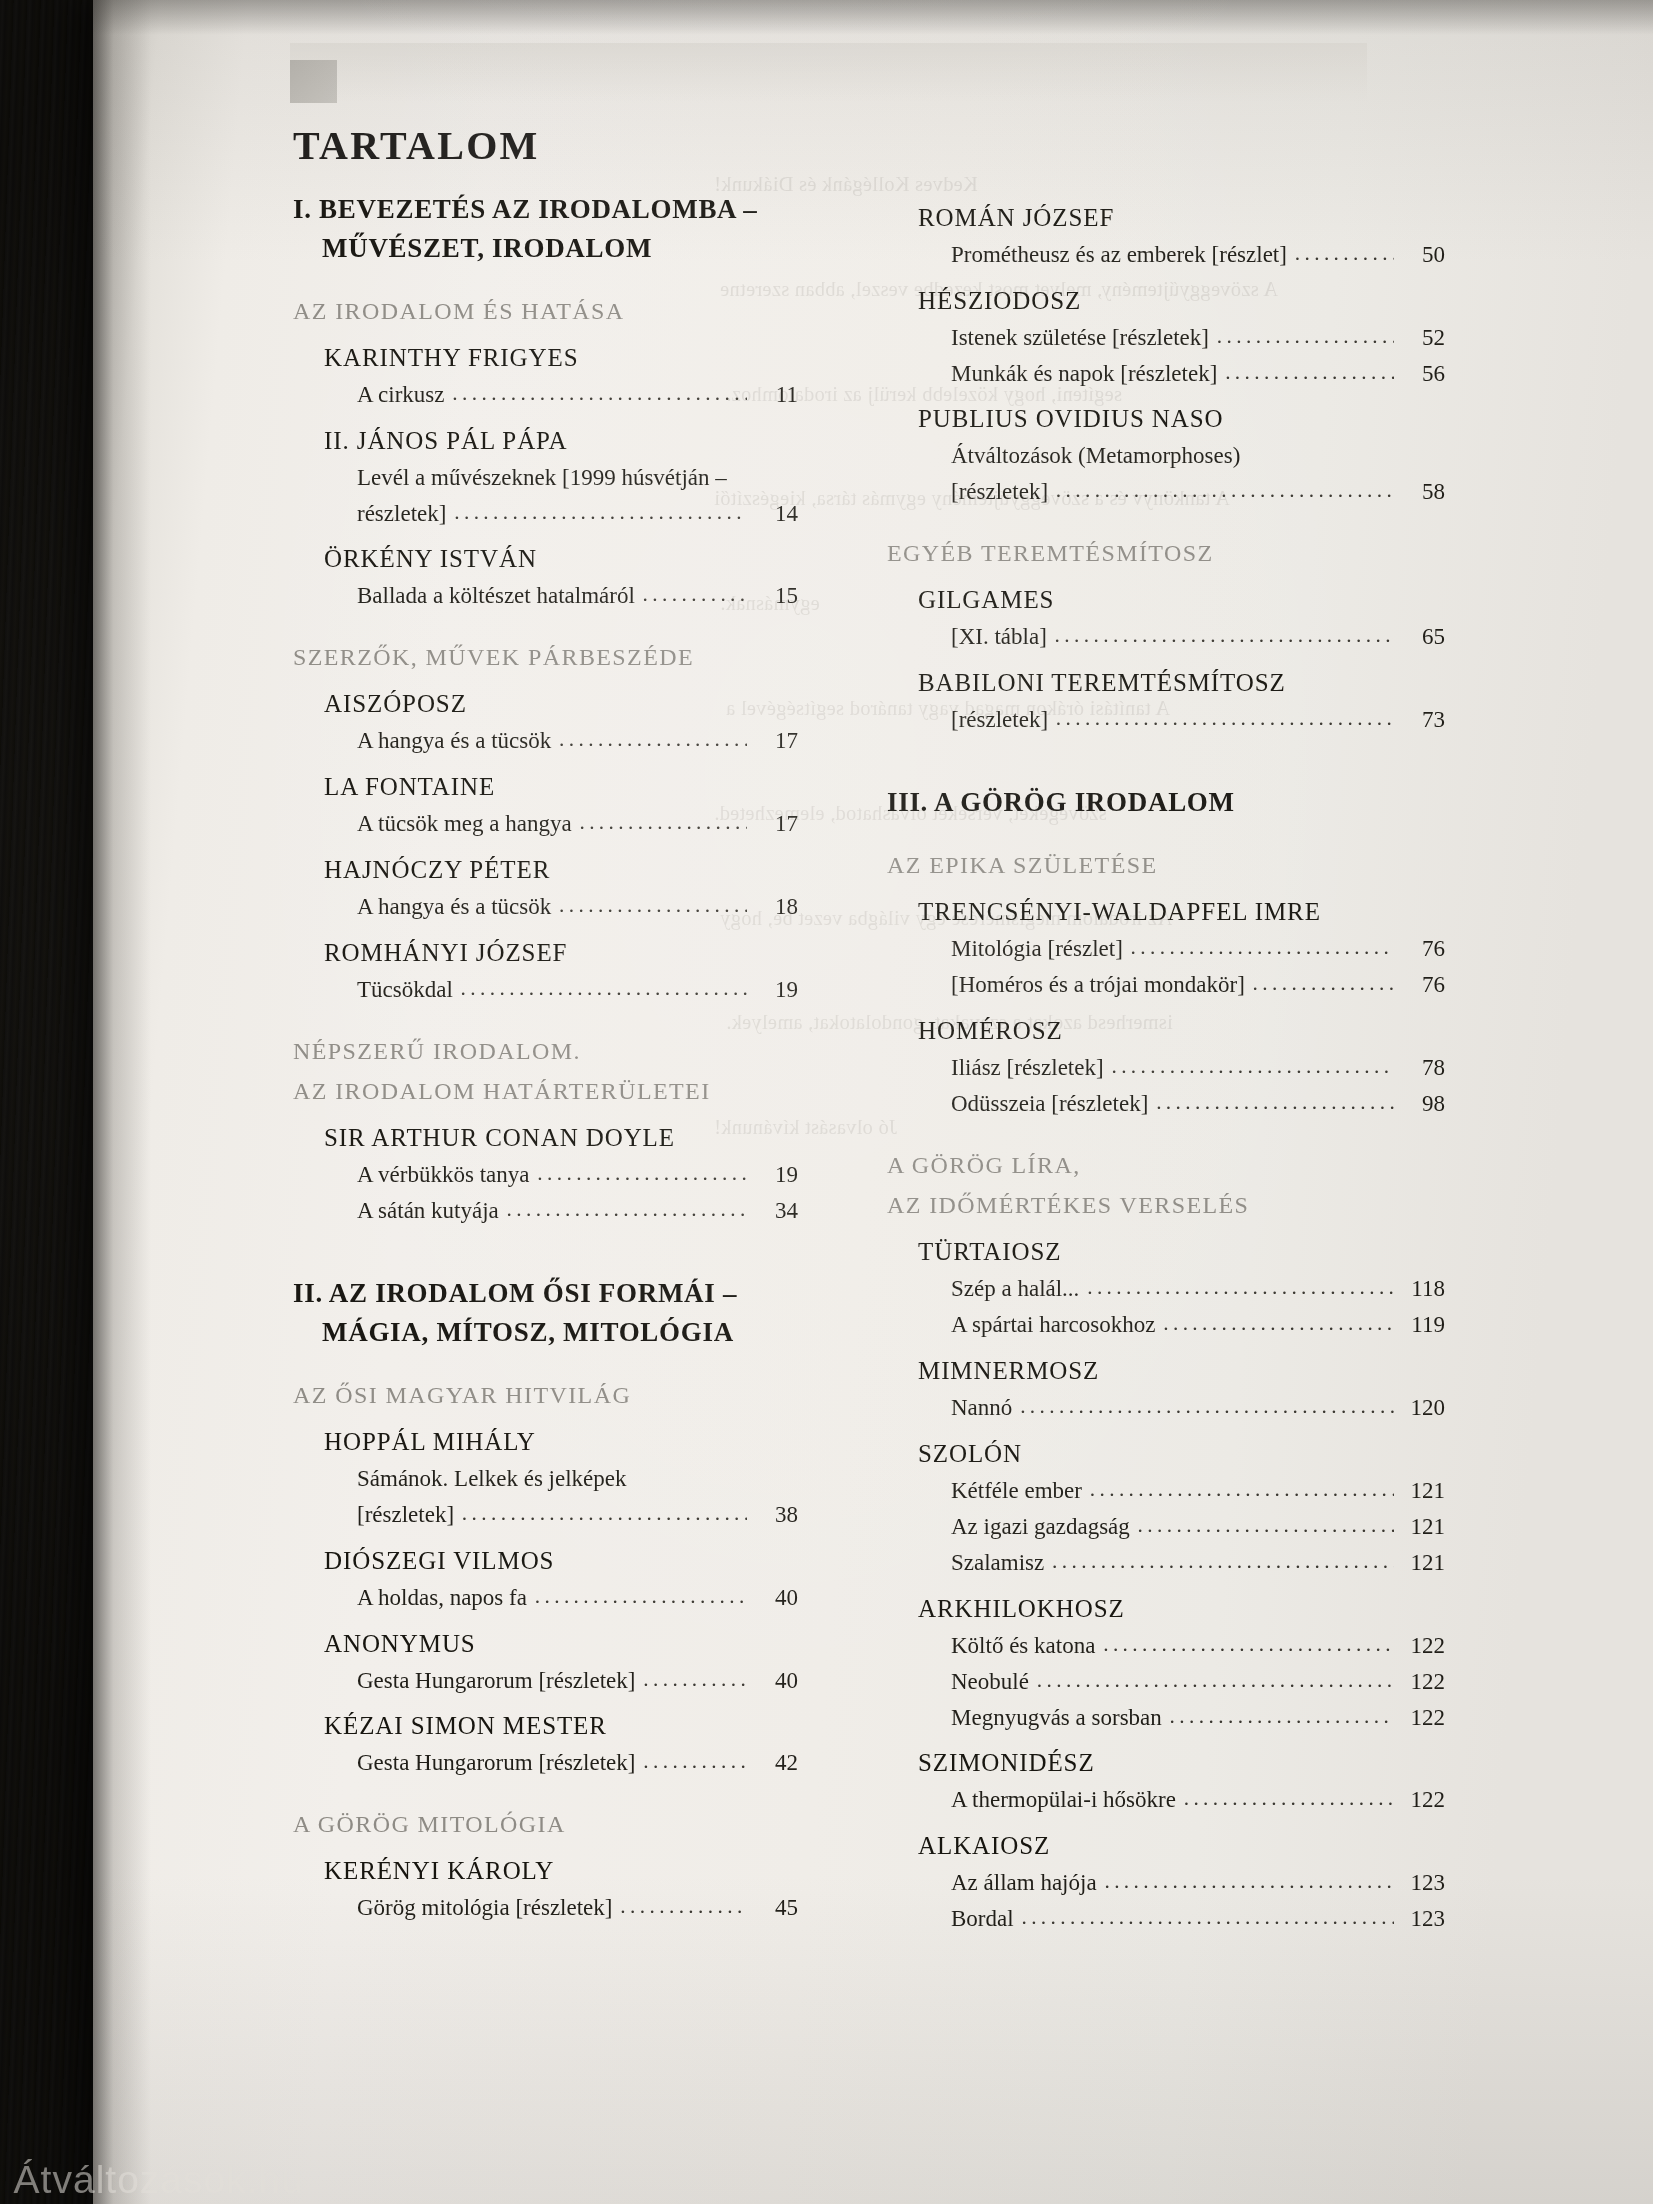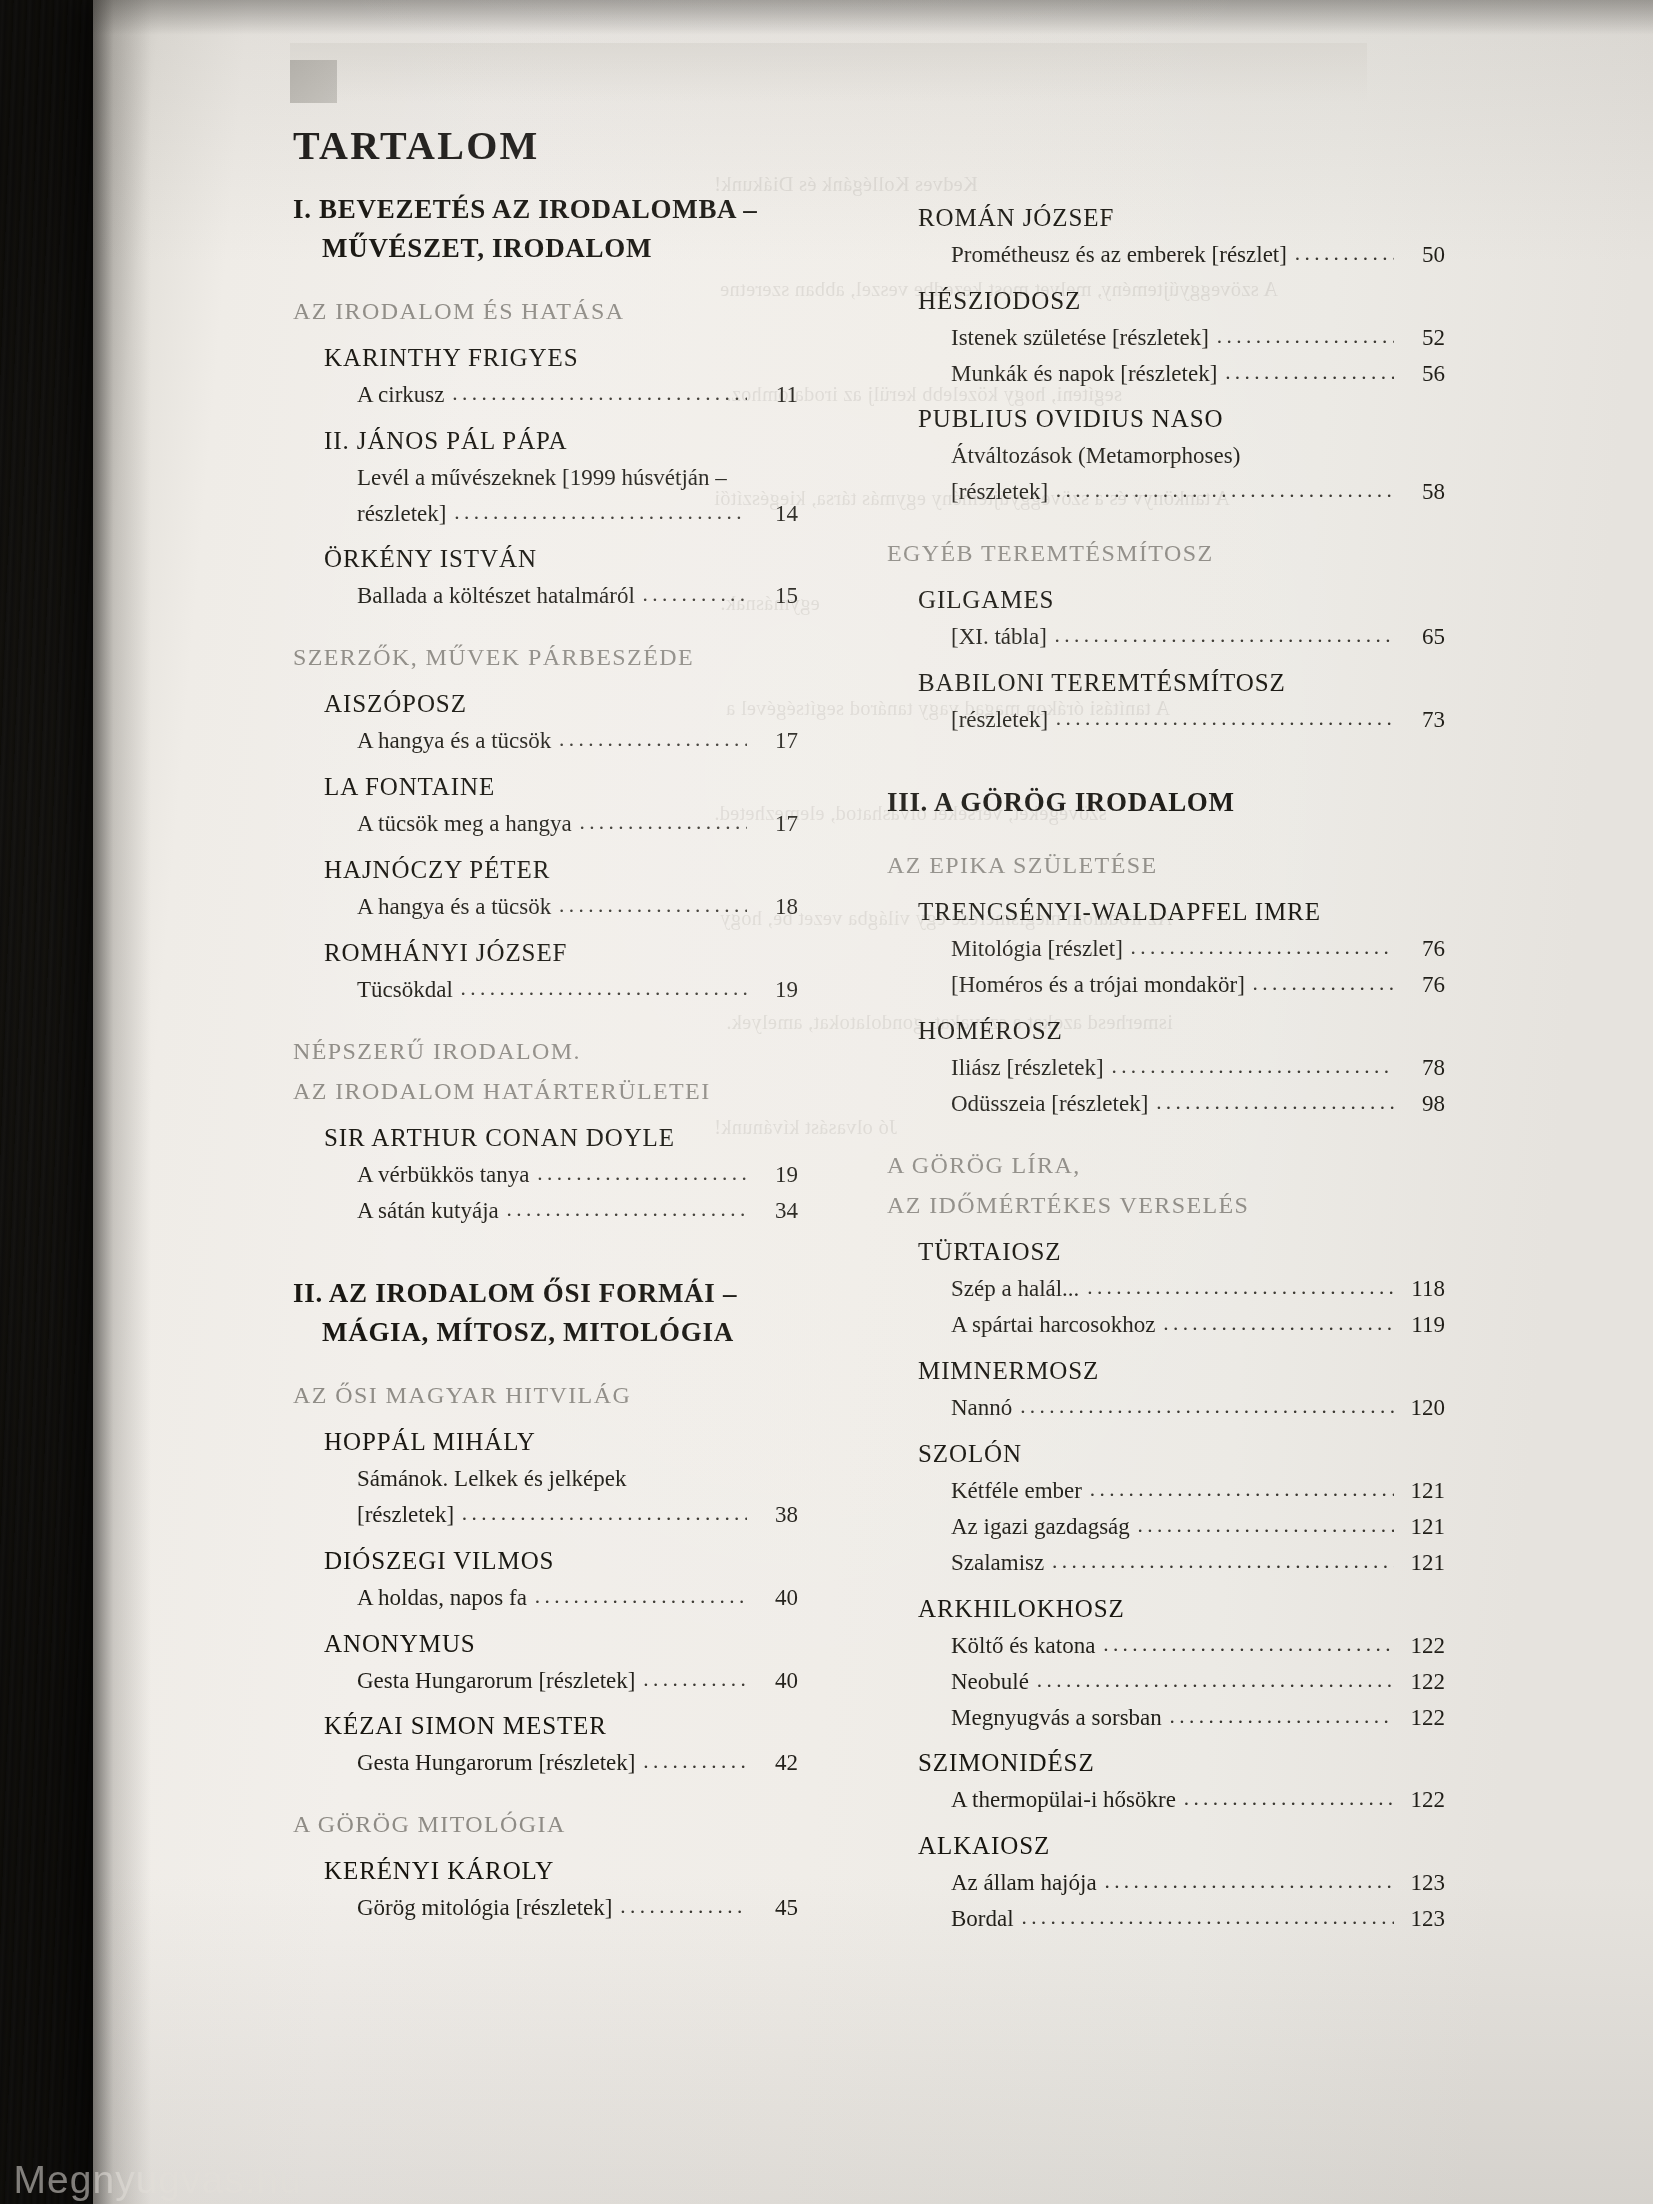--- a/index.html
+++ b/index.html
@@ -448,14 +448,14 @@
           <span class="t">Bordal</span>
           <span class="dots">................................................................................</span>
           <span class="pg">123</span>
         </div>
       </div>
   </div>
 
   <div class="page-vignette"></div>
 </div>
 
-<div class="watermark">Megnyugvás.hu</div>
+<div class="watermark">Átváltozások.hu</div>
 
 
 </body></html>

